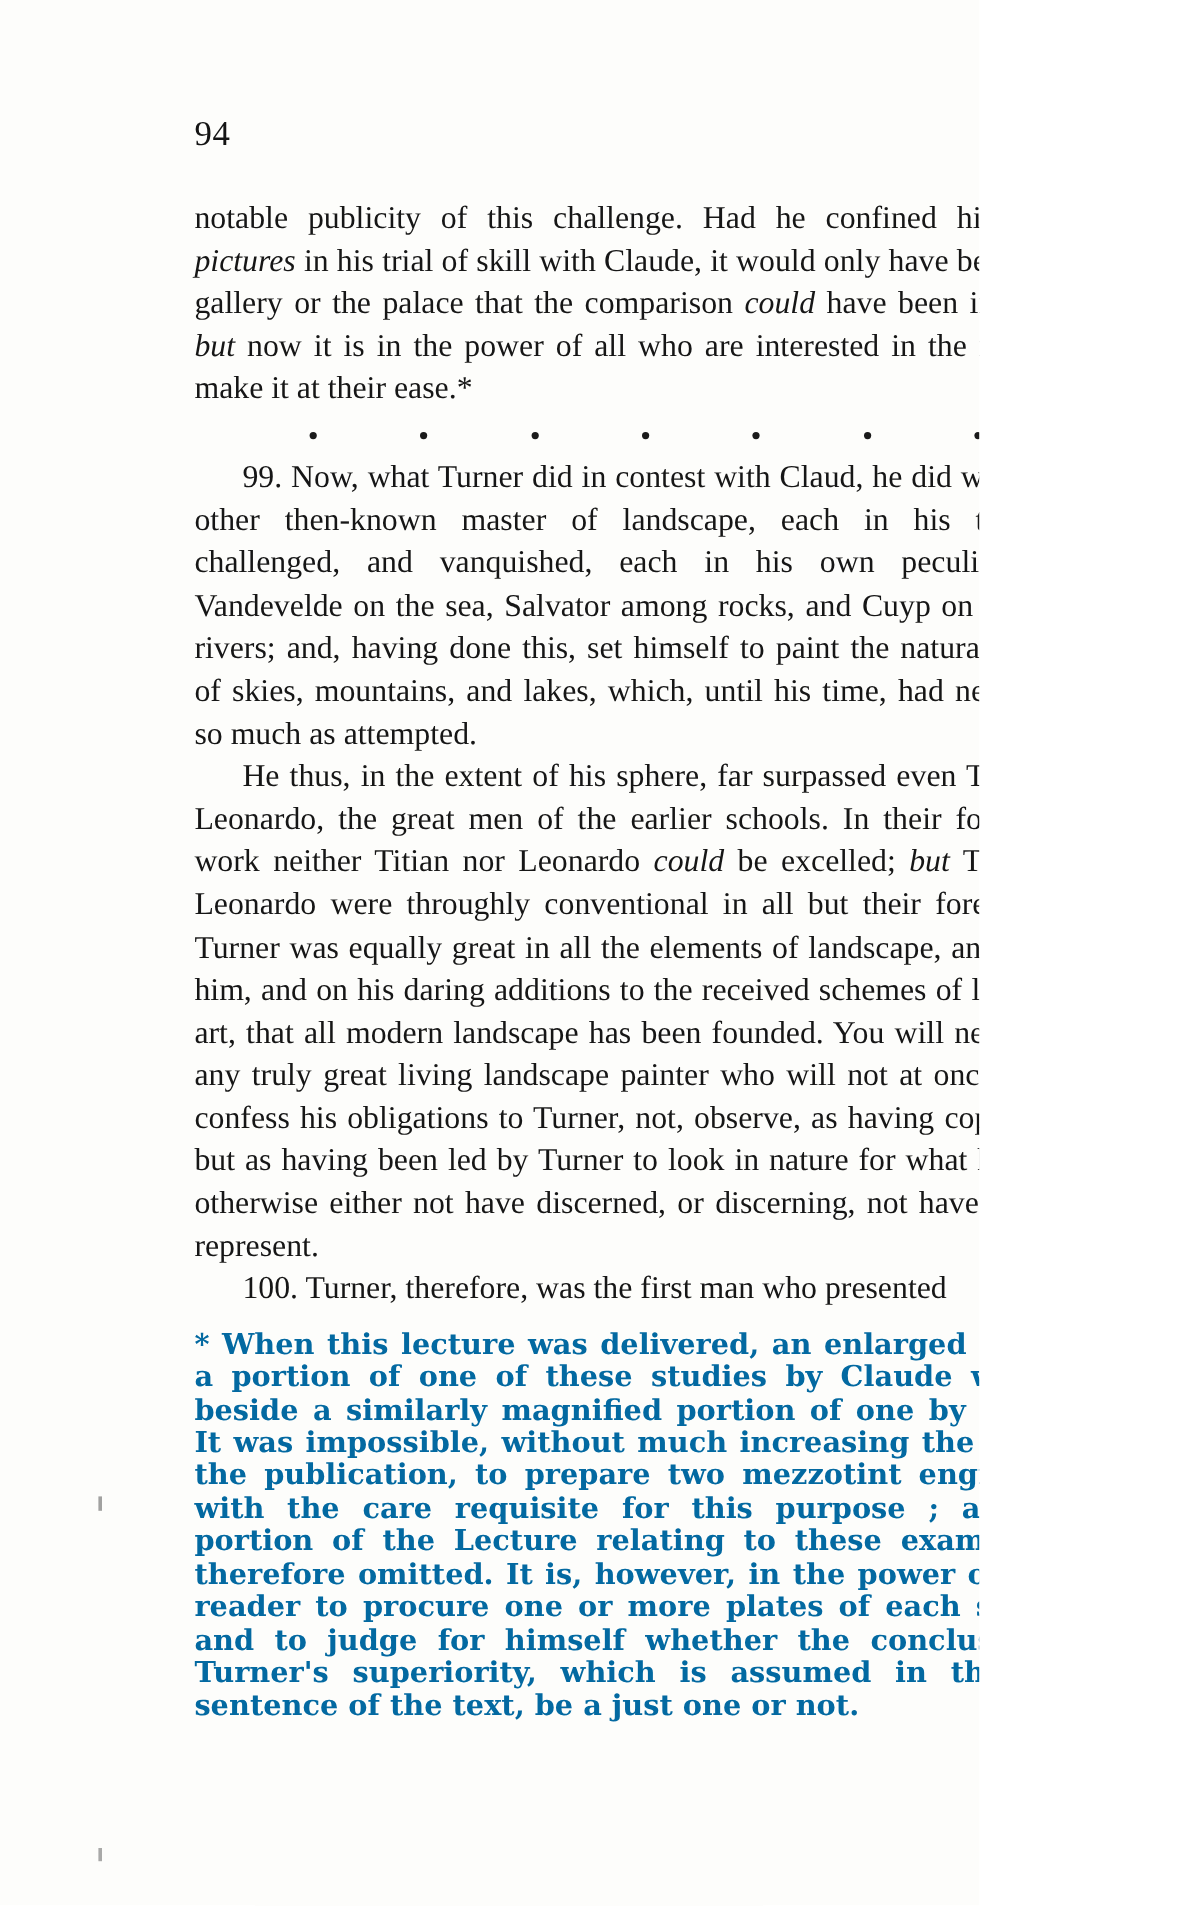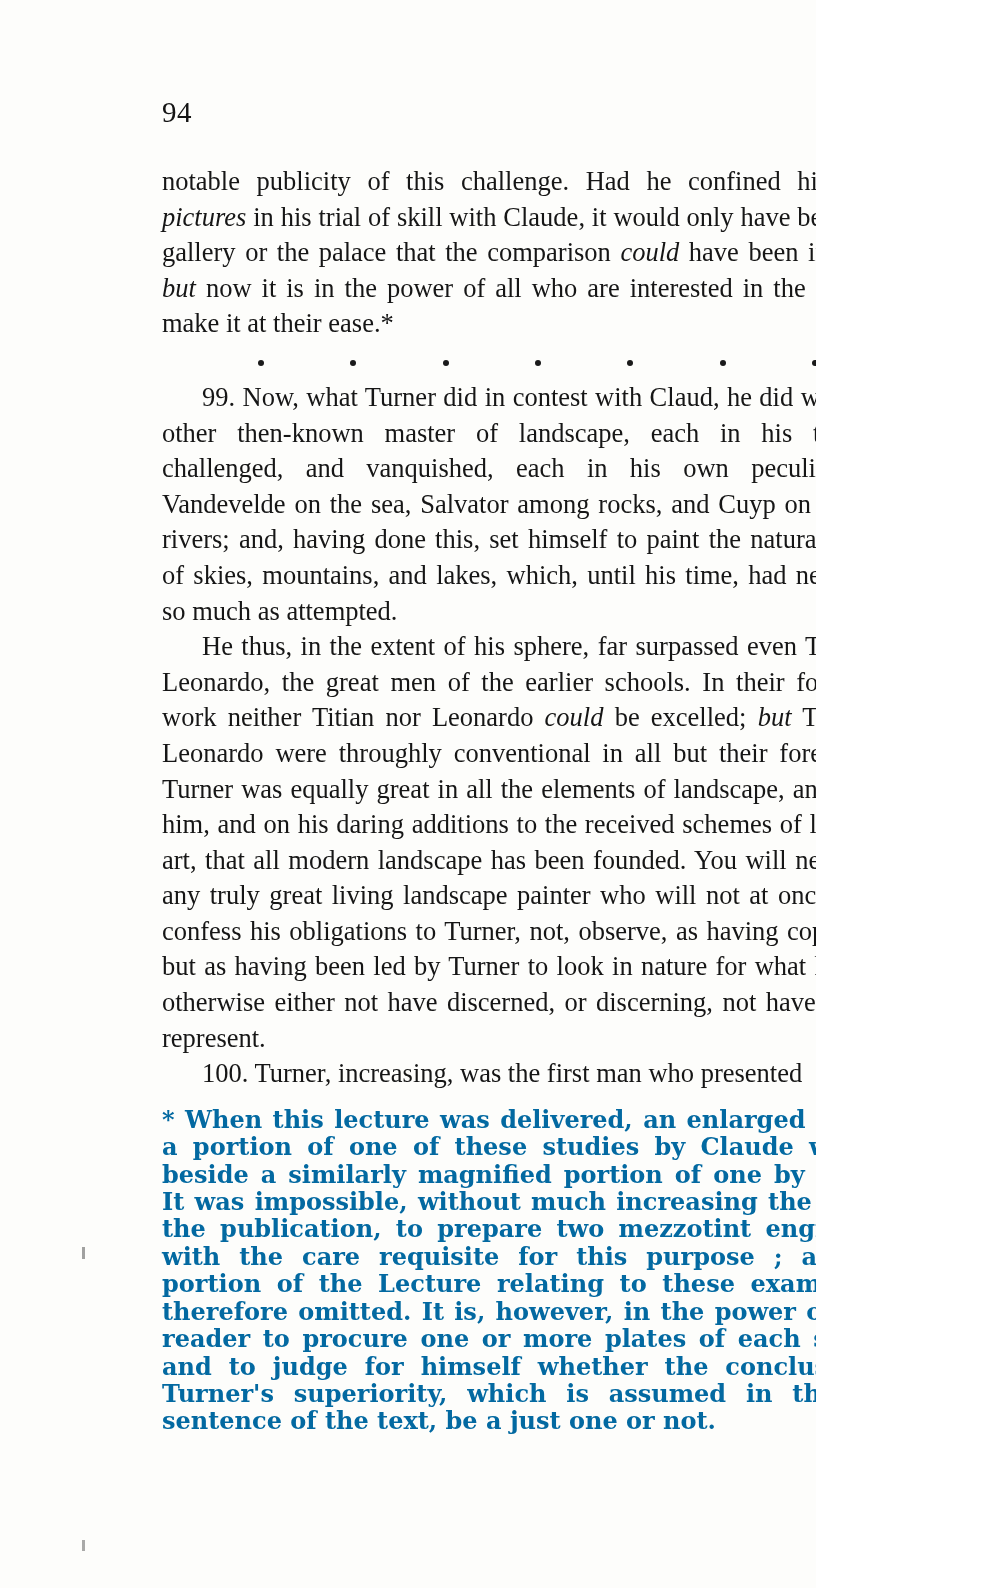--- a/index.html
+++ b/index.html
@@ -130,21 +130,21 @@
         <span></span>
         <span></span>
         <span></span>
         <span></span>
       </div>
 
       <p class="indent">99. Now, what Turner did in contest with Claud, he did with every other then-known master of landscape, each in his turn.   He challenged, and vanquished, each in his own peculiar field, Vandevelde on the sea, Salvator among rocks, and Cuyp on Lowland rivers; and, having done this, set himself to paint the natural scenery of skies, mountains, and lakes, which, until his time, had never been so much as attempted.</p>
 
       <p class="indent">He thus, in the extent of his sphere, far surpassed even Titian and Leonardo, the great men of the earlier schools. In their foreground work neither Titian nor Leonardo <i>could</i> be excelled; <i>but</i> Titian and Leonardo were throughly conventional in all but their foregrounds.   Turner was equally great in all the elements of landscape, and it is on him, and on his daring additions to the received schemes of landscape art, that all modern landscape has been founded.   You will never meet any truly great living landscape painter who will not at once frankly confess his obligations to Turner, not, observe, as having copied him, but as having been led by Turner to look in nature for what he would otherwise either not have discerned, or discerning, not have dared to represent.</p>
 
-      <p class="indent">100.   Turner, increasing, was the first man who presented</p>
+      <p class="indent">100.   Turner, therefore, was the first man who presented</p>
 
     </div>
 
     <div class="footnote">
       <span class="fn-first">*</span>
       <span> When this lecture was delivered, an enlarged copy of a portion of one of these studies by Claude was set beside a similarly magnified portion of one by Turner.   It was impossible, without much increasing the cost of the publication, to prepare two mezzotint engravings with the care requisite for this purpose ; and the portion of the Lecture relating to these examples is therefore omitted.   It is, however, in the power of every reader to procure one or more plates of each series ; and to judge for himself whether the conclusion of Turner's superiority, which is assumed in the next sentence of the text, be a just one or not.</span>
     </div>
 
   </div>
 

